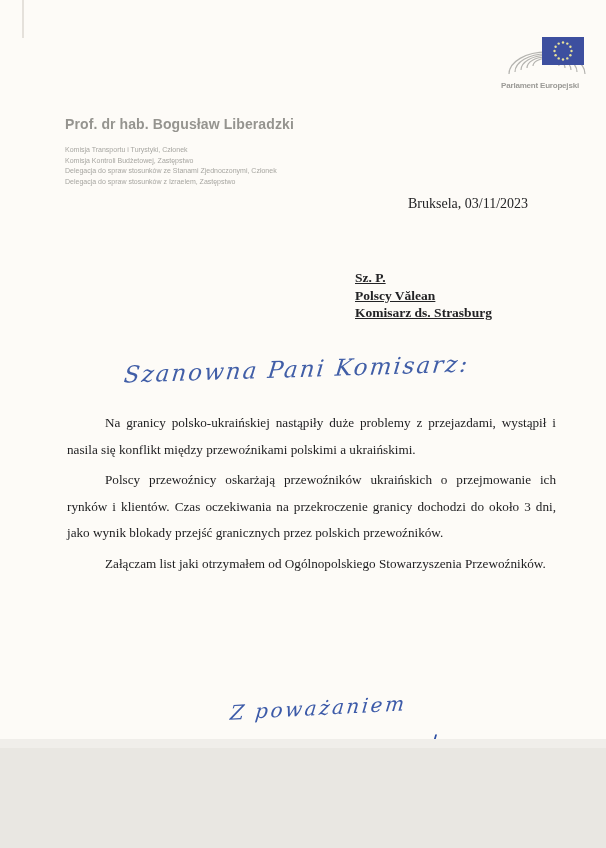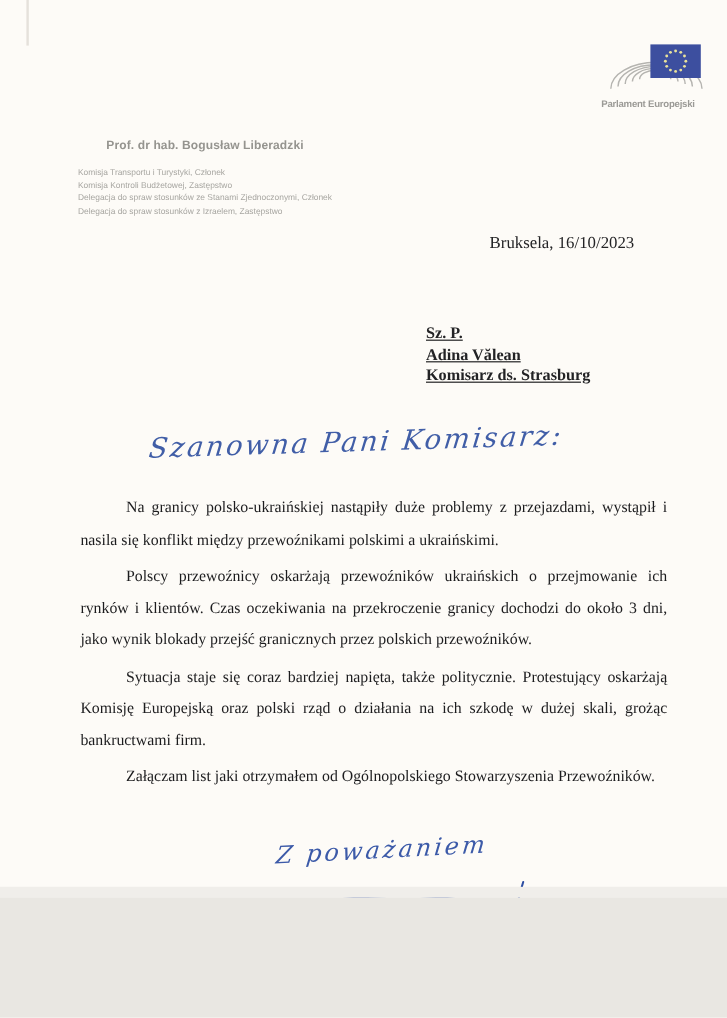--- a/index.html
+++ b/index.html
@@ -9,21 +9,21 @@
     font-family:"Liberation Serif", serif; color:#1e1e20;
   }
   
   .scan-mark-left{position:absolute;left:22px;top:0;width:2px;height:38px;background:rgba(170,158,148,.28);}
   .scan-strip-bottom{position:absolute;left:0;bottom:0;width:100%;height:9px;background:#f0eeea;}
 
   
   .logo-wrap{position:absolute;left:488px;top:22px;width:104px;text-align:center;}
   .logo-label{font-family:"Liberation Sans",sans-serif;font-size:8px;font-weight:700;color:#9b9a96;letter-spacing:-0.2px;margin-top:1px;}
   .sender{position:absolute;left:65px;top:116px;font-family:"Liberation Sans",sans-serif;}
-  .sender-name{font-size:10px;font-weight:700;color:#95948f;letter-spacing:.1px;text-align:center;}
+  .sender-name{font-size:14px;font-weight:700;color:#95948f;letter-spacing:.1px;text-align:center;}
   .sender-roles{margin-top:13px;}
   .sender-role{font-size:7px;line-height:10.5px;color:#a7a6a1;}
 
   .date{position:absolute;left:408px;top:196px;font-size:14px;color:#242426;}
 
   .recipient{position:absolute;left:355px;top:269px;font-size:13.5px;font-weight:700;line-height:17.5px;color:#232325;text-decoration:underline;}
 
   .salutation{
     position:absolute;left:124px;top:356px;
     font-family:"DejaVu Serif",serif;font-style:italic;
@@ -86,34 +86,33 @@
   <div class="sender">
     <div class="sender-name">Prof. dr hab. Bogusław Liberadzki</div>
     <div class="sender-roles">
       <div class="sender-role">Komisja Transportu i Turystyki, Członek</div>
       <div class="sender-role">Komisja Kontroli Budżetowej, Zastępstwo</div>
       <div class="sender-role">Delegacja do spraw stosunków ze Stanami Zjednoczonymi, Członek</div>
       <div class="sender-role">Delegacja do spraw stosunków z Izraelem, Zastępstwo</div>
     </div>
   </div>
 
-  <div class="date">Bruksela, 16/10/2023</div>
+  <div class="date">Bruksela, 03/11/2023</div>
 
   <div class="recipient">
     <div>Sz. P.</div>
-    <div>Adina Vălean</div>
+    <div>Polscy Vălean</div>
     <div>Komisarz ds. Strasburg</div>
   </div>
 
   <div class="salutation">Szanowna Pani Komisarz:</div>
 
   <div class="body-text">
     <p>Na granicy polsko-ukraińskiej nastąpiły duże problemy z przejazdami, wystąpił i nasila się konflikt między przewoźnikami polskimi a ukraińskimi.</p>
     <p>Polscy przewoźnicy oskarżają przewoźników ukraińskich o przejmowanie ich rynków i klientów. Czas oczekiwania na przekroczenie granicy dochodzi do około 3 dni, jako wynik blokady przejść granicznych przez polskich przewoźników.</p>
-    <p>Sytuacja staje się coraz bardziej napięta, także politycznie. Protestujący oskarżają Komisję Europejską oraz polski rząd o działania na ich szkodę w dużej skali, grożąc bankructwami firm.</p>
     <p>Załączam list jaki otrzymałem od Ogólnopolskiego Stowarzyszenia Przewoźników.</p>
   </div>
 
   <div class="closing">Z poważaniem</div>
   <svg class="flourish" width="380" height="72" viewBox="0 0 380 72">
     <g fill="none" stroke="#2c4da2" stroke-width="1.7" stroke-linecap="round">
       <path d="M 8,32 C 50,13 145,7 198,22 C 214,27 210,36 180,37 C 118,40 28,38 8,32"></path>
       <path d="M 226,2 C 219,25 217,44 224,50"></path>
       <path d="M 240,22 C 231,31 231,46 239,50 C 247,53 247,41 242,35"></path>
       <path d="M 224,50 C 268,45 318,40 352,38"></path>

